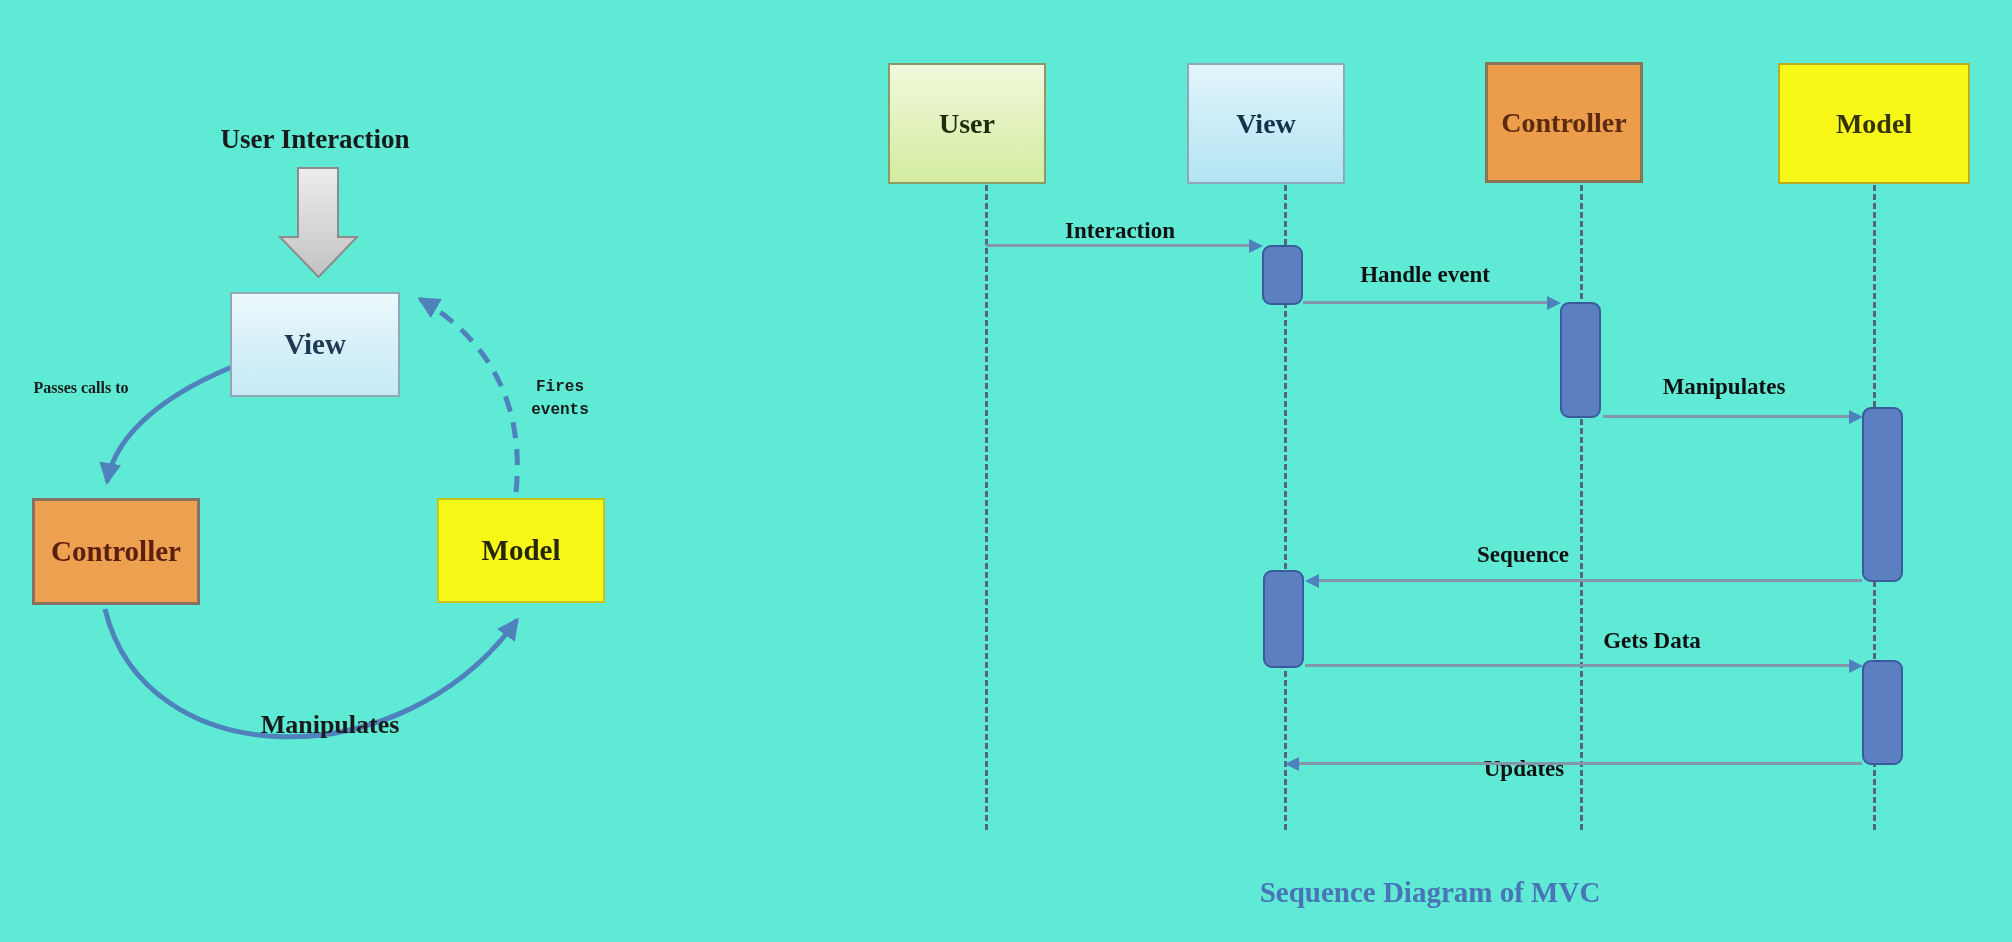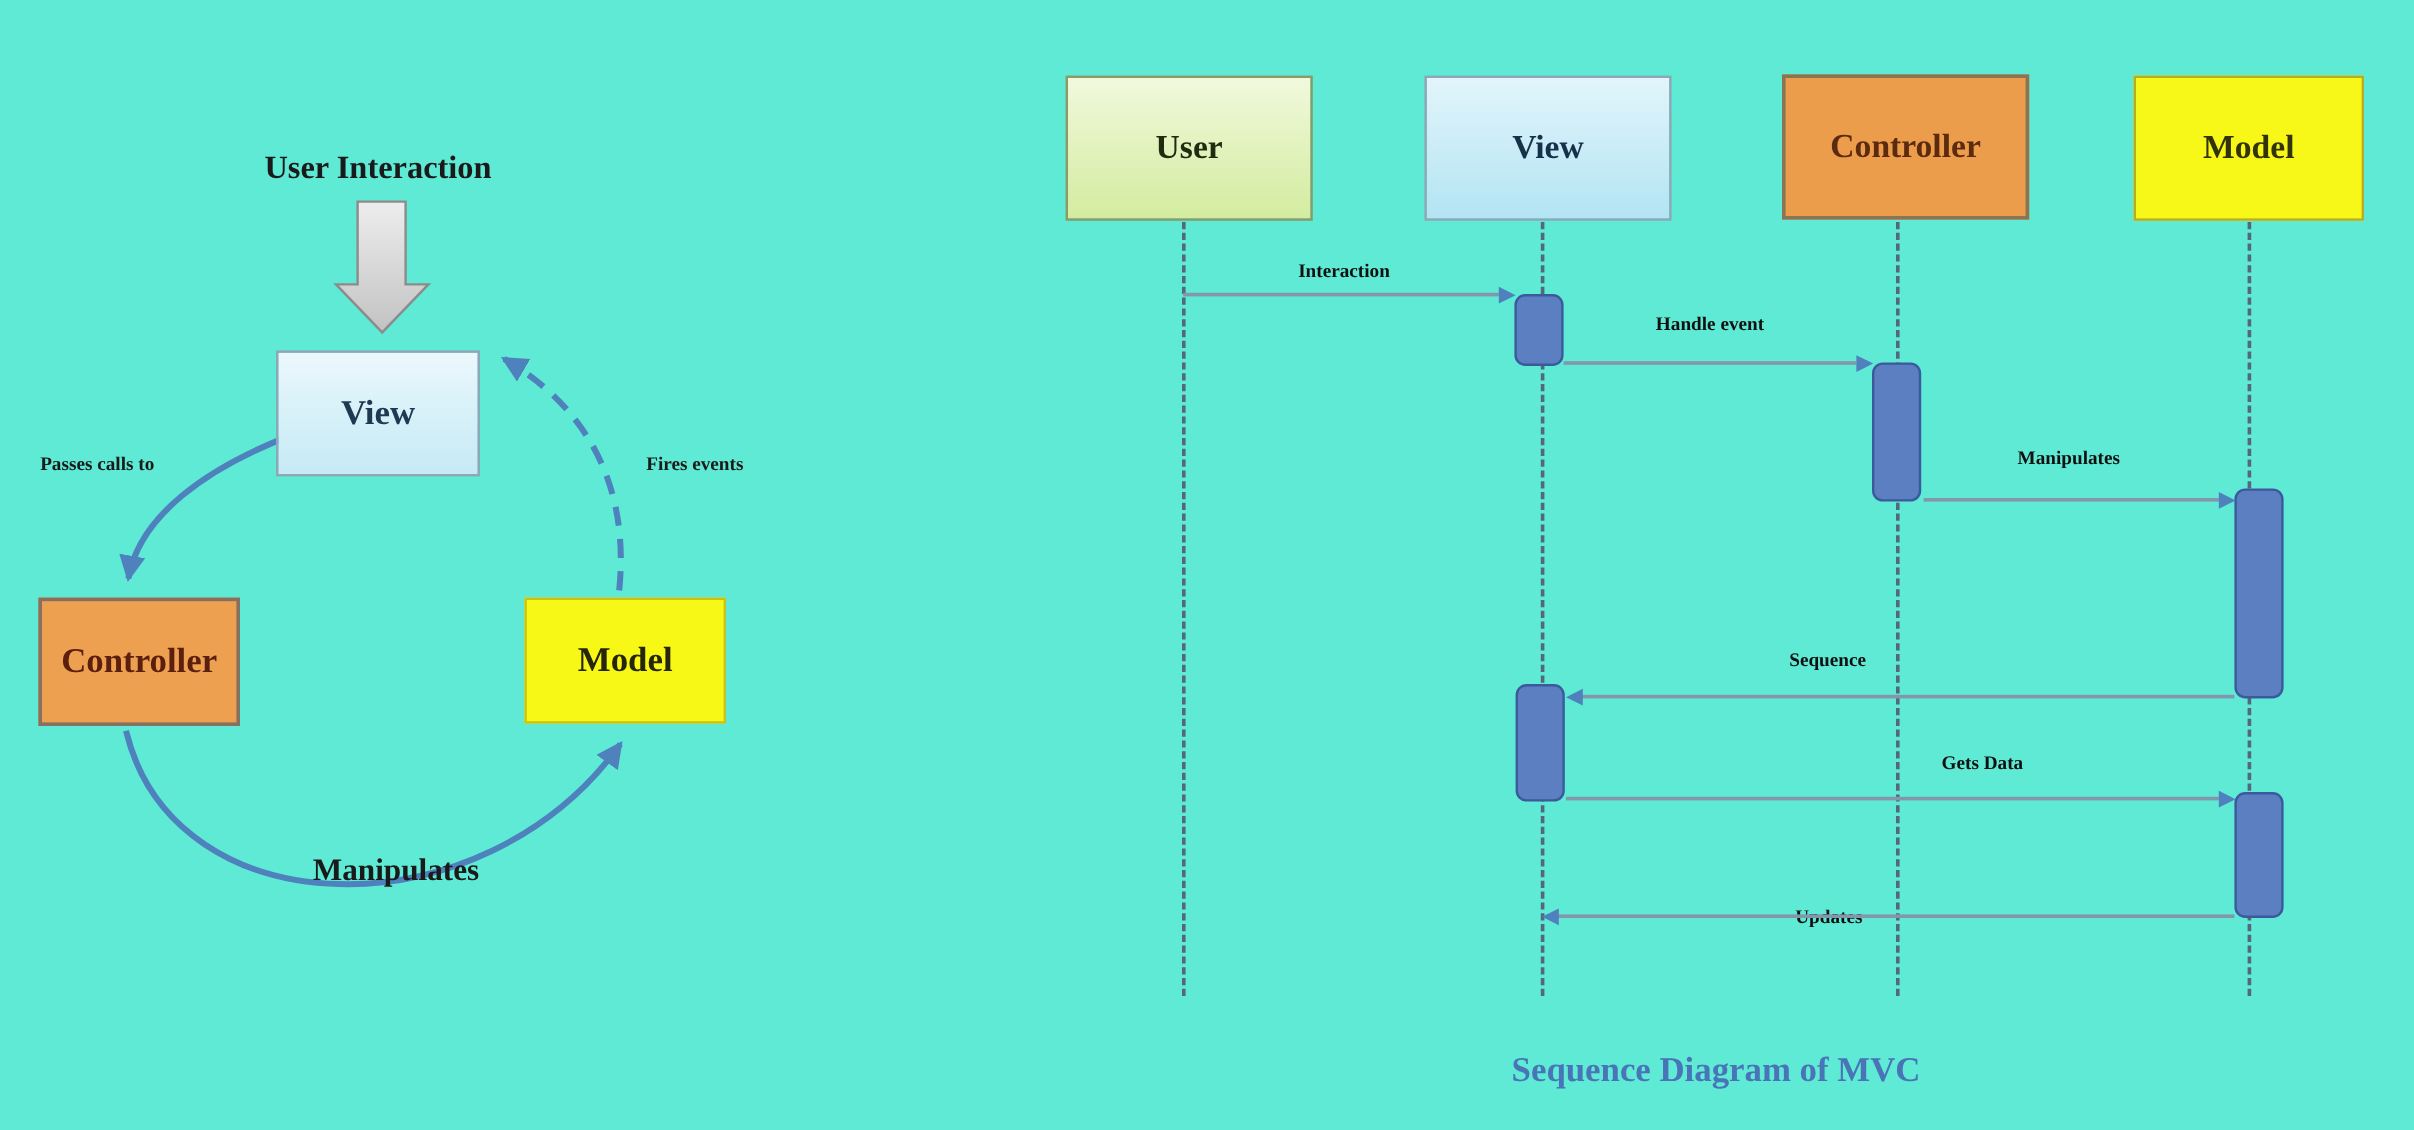--- a/index.html
+++ b/index.html
@@ -16,37 +16,37 @@
     font-family:"Liberation Serif","DejaVu Serif",serif;font-weight:bold;
   }
   .layer{position:absolute;inset:0;}
   svg{position:absolute;left:0;top:0;pointer-events:none;}
 
   
   .txt{position:absolute;color:#1a1a1a;white-space:nowrap;}
   .ui-label{left:315px;top:124px;transform:translateX(-50%);font-size:27px;}
   .side-label{white-space:normal;text-align:center;font-size:16px;line-height:1.45;}
   .passes{left:22px;top:376px;width:118px;}
-  .fires{left:524px;top:376px;width:110px;}
+  .fires{left:505px;top:376px;width:110px;font-family:Liberation Mono, monospace;}
   .manip-left{left:330px;top:710px;transform:translateX(-50%);font-size:26px;}
   .left-title{left:337px;top:846px;transform:translateX(-50%);font-size:38px;letter-spacing:.5px;}
 
   .lbox{position:absolute;display:flex;align-items:center;justify-content:center;
         font-size:29px;box-sizing:border-box;}
   .lview{left:230px;top:292px;width:170px;height:105px;color:#1d3a52;
          background:linear-gradient(180deg,#ecf8fc 0%,#d9f1f9 45%,#c6eaf6 100%);
          border:2px solid #8fa8b8;}
   .lcontroller{left:32px;top:498px;width:168px;height:107px;color:#5c1f0e;
          background:#eda04f;border:3px solid #857062;}
   .lmodel{left:437px;top:498px;width:168px;height:105px;color:#26260a;
          background:#f8f816;border:2px solid #c9c21a;}
 
   
   .abox{position:absolute;display:flex;align-items:center;justify-content:center;
-        font-size:28px;box-sizing:border-box;width:206px;height:121px;}
+        font-size:28px;box-sizing:border-box;width:158px;height:121px;}
   .a-user{left:888px;top:63px;color:#1e2d0f;
         background:linear-gradient(180deg,#f1f9dd 0%,#e2f2bd 50%,#d3ecA0 100%);
         border:2px solid #8b9b67;}
   .a-view{left:1187px;top:63px;color:#16324b;
         background:linear-gradient(180deg,#e2f5fb 0%,#cdedf8 45%,#b3e4f3 100%);
         border:2px solid #8fa8b8;}
   .a-controller{left:1485px;top:62px;color:#5c2a0e;
         background:#eb9d4c;border:3px solid #8a7456;}
   .a-model{left:1778px;top:63px;width:192px;color:#33330a;
         background:#f8f818;border:2px solid #b8ae23;}
@@ -63,21 +63,21 @@
   .bar-v2{left:1263px;top:570px;height:98px;}
   .bar-m2{left:1862px;top:660px;height:105px;}
 
   .msg-line{position:absolute;height:3px;background:var(--message-line);}
   .head-r{position:absolute;width:0;height:0;
         border-top:7px solid transparent;border-bottom:7px solid transparent;
         border-left:14px solid var(--curve-blue);}
   .head-l{position:absolute;width:0;height:0;
         border-top:7px solid transparent;border-bottom:7px solid transparent;
         border-right:14px solid var(--curve-blue);}
-  .msg-label{position:absolute;transform:translateX(-50%);font-size:16px;color:#111;white-space:nowrap;}
+  .msg-label{position:absolute;transform:translateX(-50%);font-size:23px;color:#111;white-space:nowrap;}
 
   .caption{position:absolute;left:1430px;top:876px;transform:translateX(-50%);
         font-size:29px;color:var(--caption-blue);white-space:nowrap;}
 </style>
 </head>
 <body>
 
 <div class="canvas">
 
   <div class="layer">

